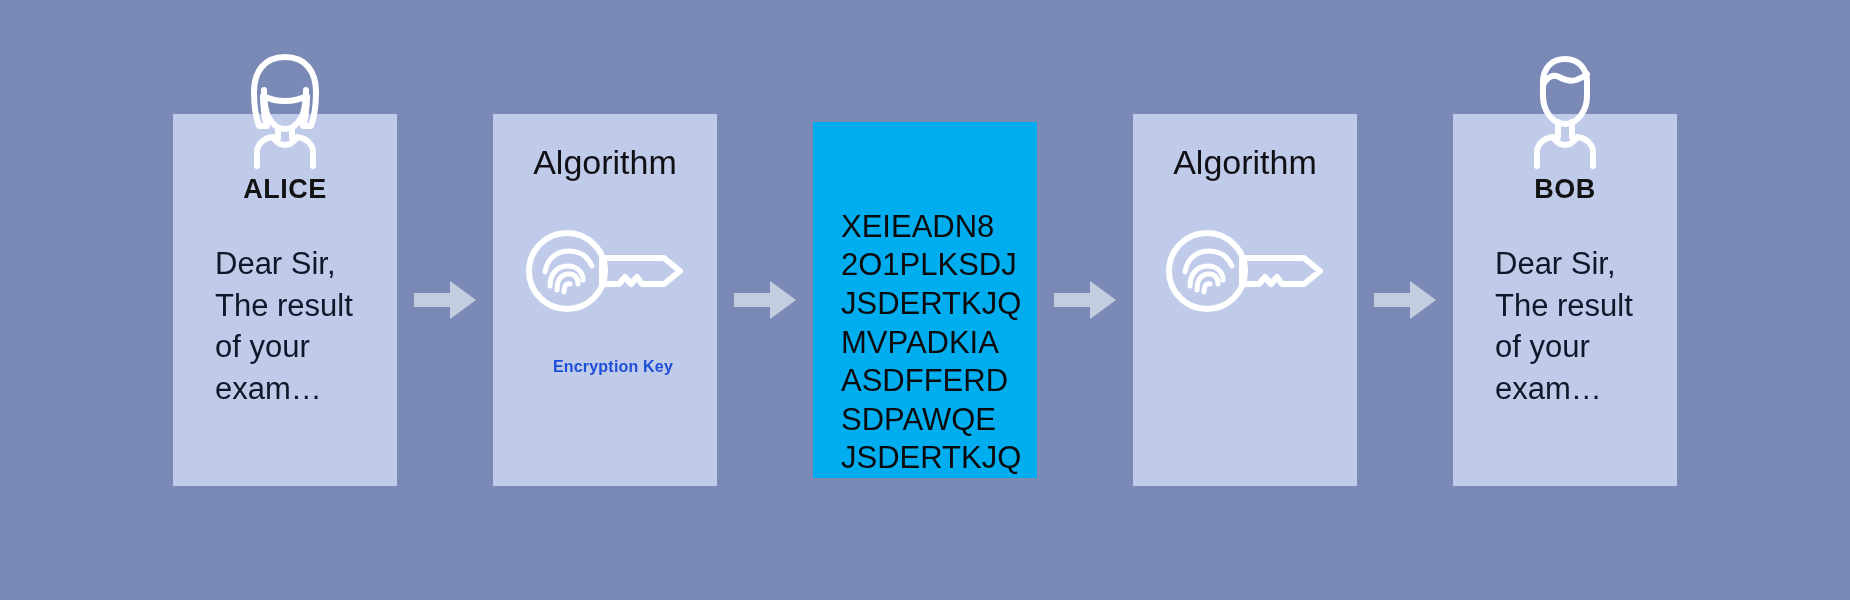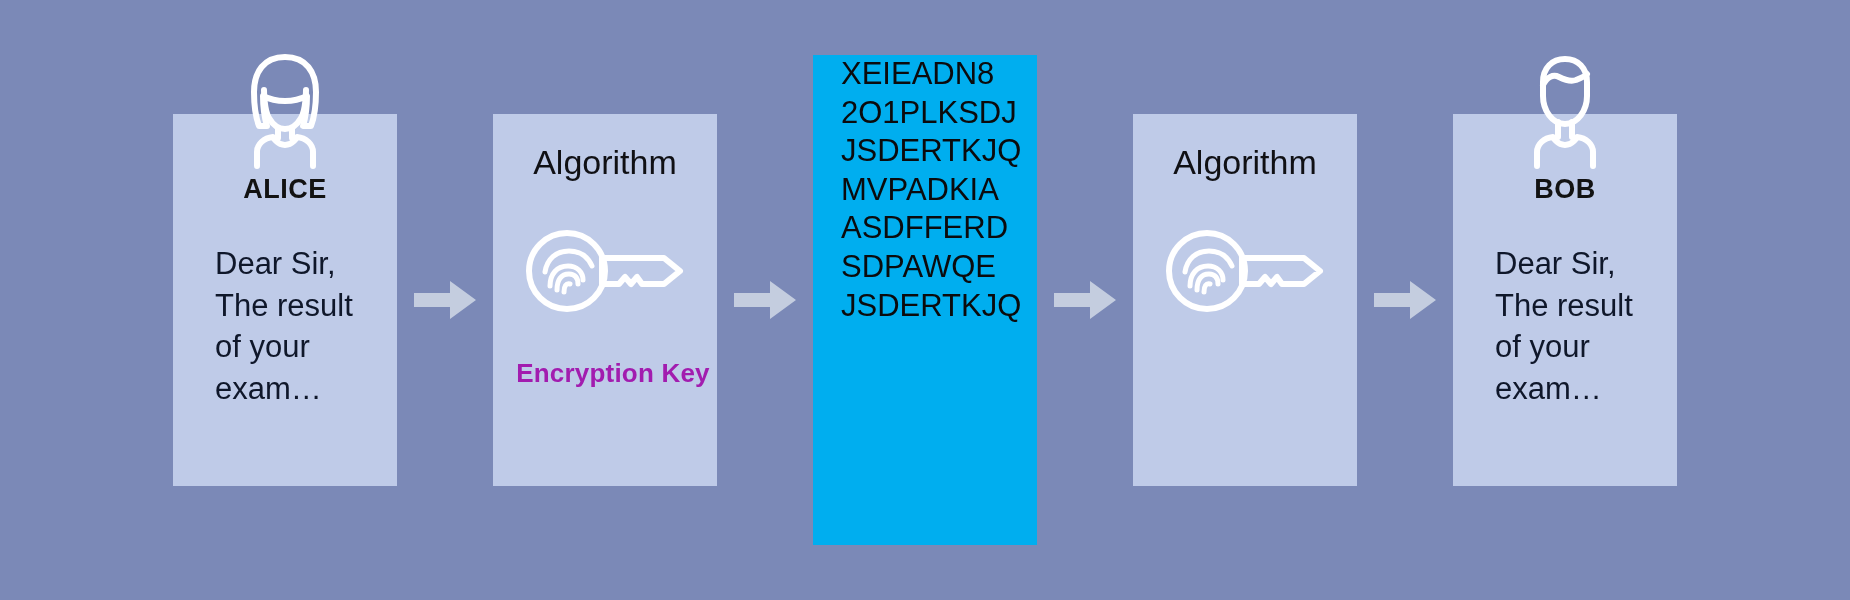--- a/index.html
+++ b/index.html
@@ -91,34 +91,34 @@
   .key-icon-holder {
     margin-top: 46px;
     display: flex;
     justify-content: center;
     align-items: center;
   }
   .key-icon-holder svg { display: block; }
 
   .key-label {
     margin-top: 44px;
-    font-size: 26px;
+    font-size: 16px;
     font-weight: bold;
-    color: #a21caf;
+    color: #1d4ed8;
     text-align: center;
     letter-spacing: 0.2px;
     margin-left: 16px;
   }
 
   
   .card.cipher {
     background: #00aeef;
     width: 224px;
-    height: 490px;
-    justify-content: flex-start;
+    height: 356px;
+    justify-content: flex-end;
     padding-top: 0;
   }
   .cipher-lines {
     font-size: 31px;
     line-height: 1.245;
     color: #0b0b0d;
     text-align: left;
     width: 168px;
     font-weight: 400;
   }

